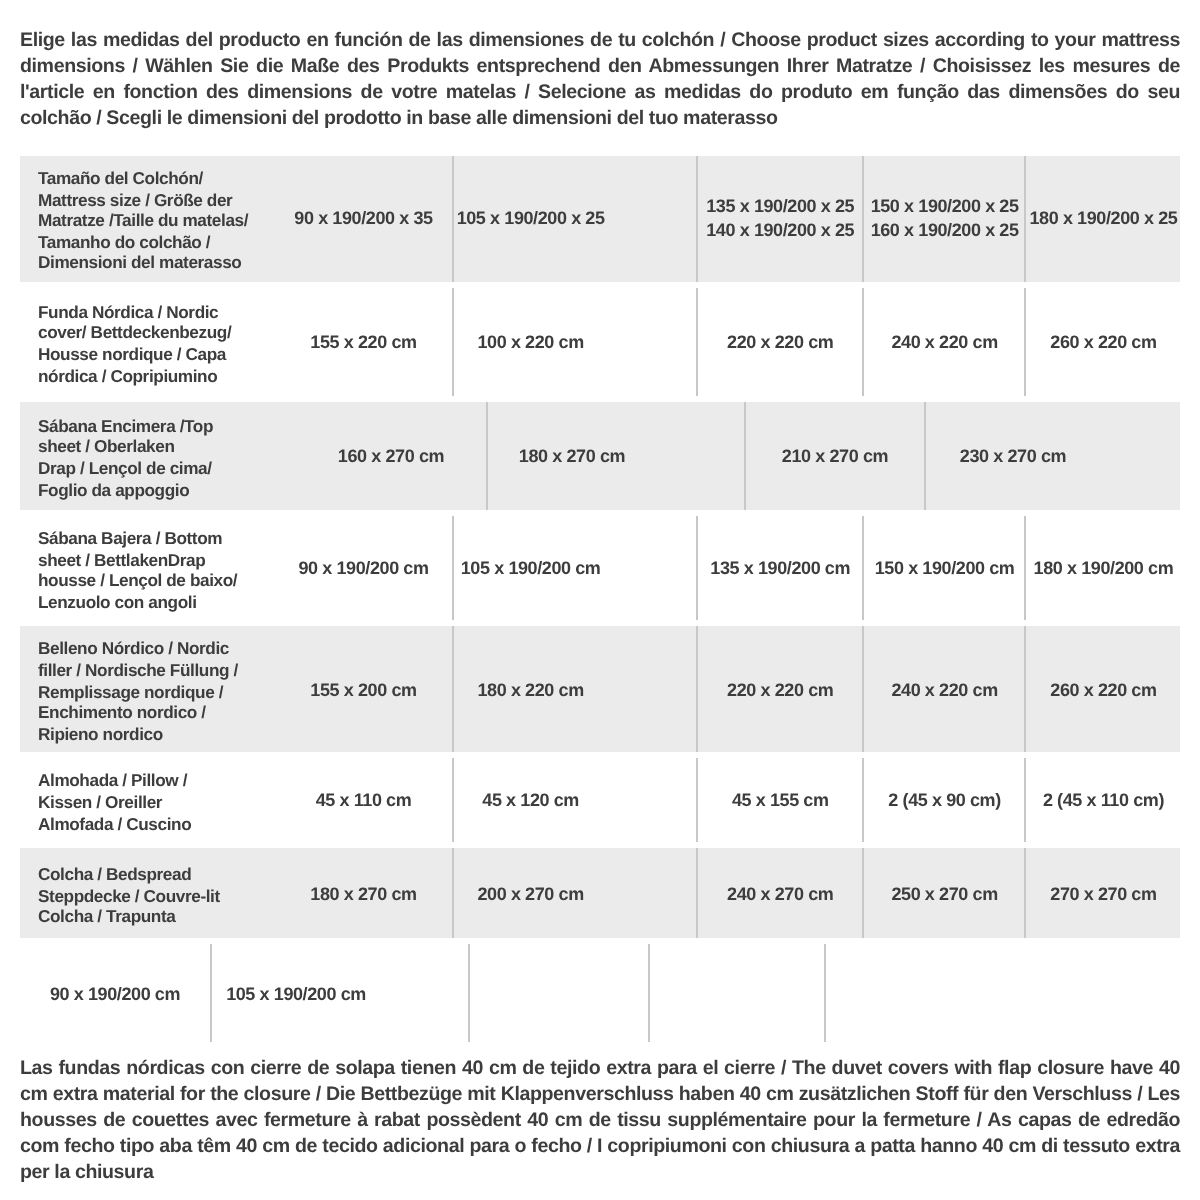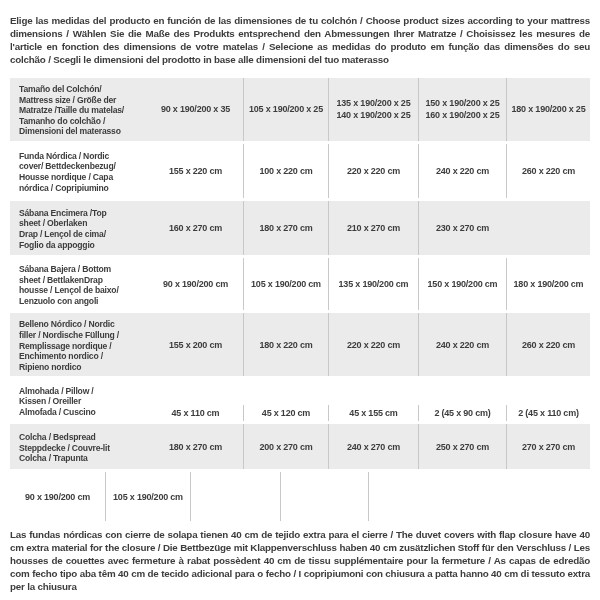--- a/index.html
+++ b/index.html
@@ -49,29 +49,29 @@
     text-align:center;
     font-size:9px;
     line-height:12px;
     font-weight:700;
     letter-spacing:-0.2px;
     white-space:pre-line;
     padding:2px 1px;
   }
   .w1{width:95px;}
   .w2{width:85px;border-left:1px solid #c8c8c8;}
-  .w3{width:90px;border-left:1px solid #c8c8c8;}
+  .w3{width:90px;border-left:1px solid #c8c8c8;margin-left:44px;}
   .w4{width:88px;border-left:1px solid #c8c8c8;}
   .w5{width:84px;border-left:1px solid #c8c8c8;}
   .r1{min-height:55px;}
   .r2{min-height:54px;}
   .r3{min-height:54px;}
   .r4{min-height:48px;}
   .r5{min-height:59px;}
-  .r6{min-height:42px;align-items:flex-end;}
+  .r6{min-height:42px;}
   .r7{min-height:45px;}
   .r8{min-height:49px;}
   .footnote{
     font-size:9.8px;
     line-height:13px;
     font-weight:700;
     letter-spacing:-0.2px;
     text-align:justify;
     color:#3d3d3d;
     margin-top:7px;

